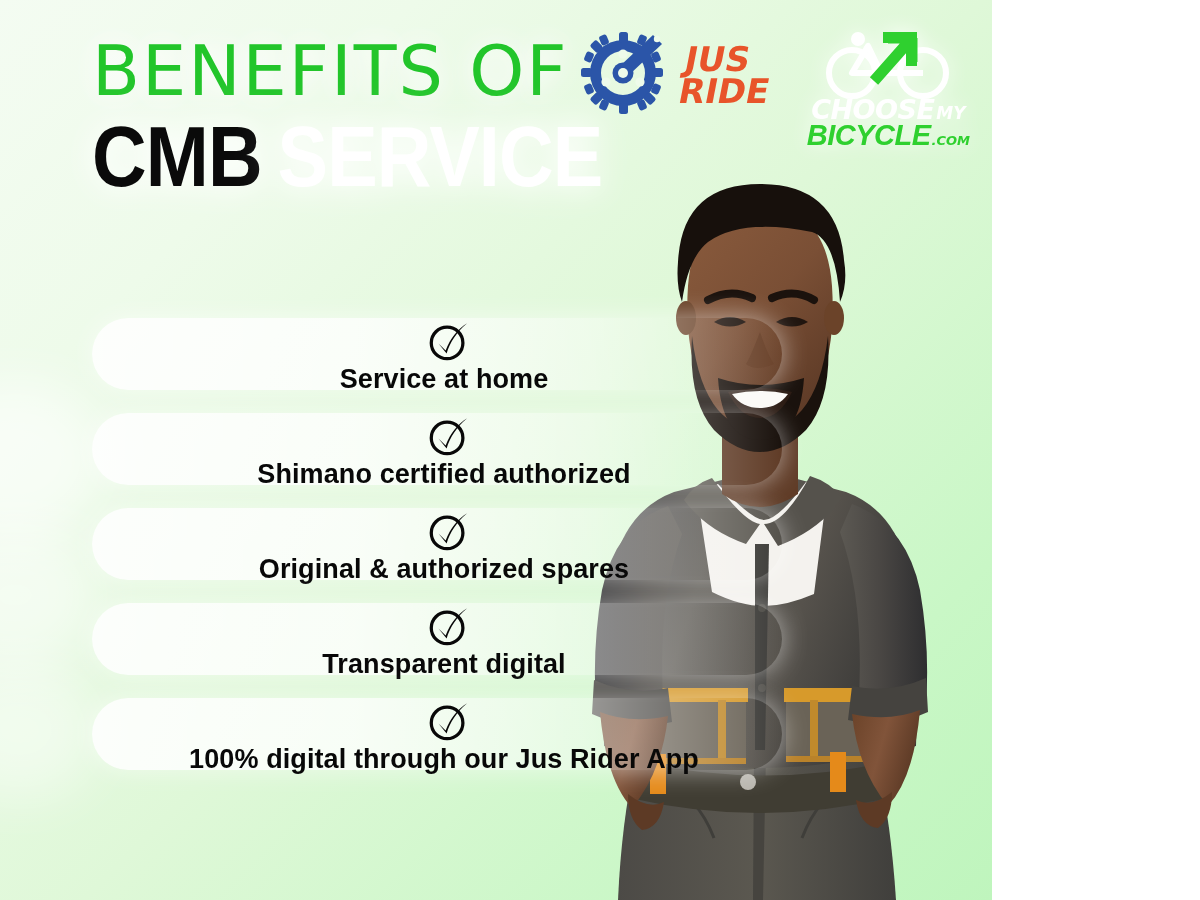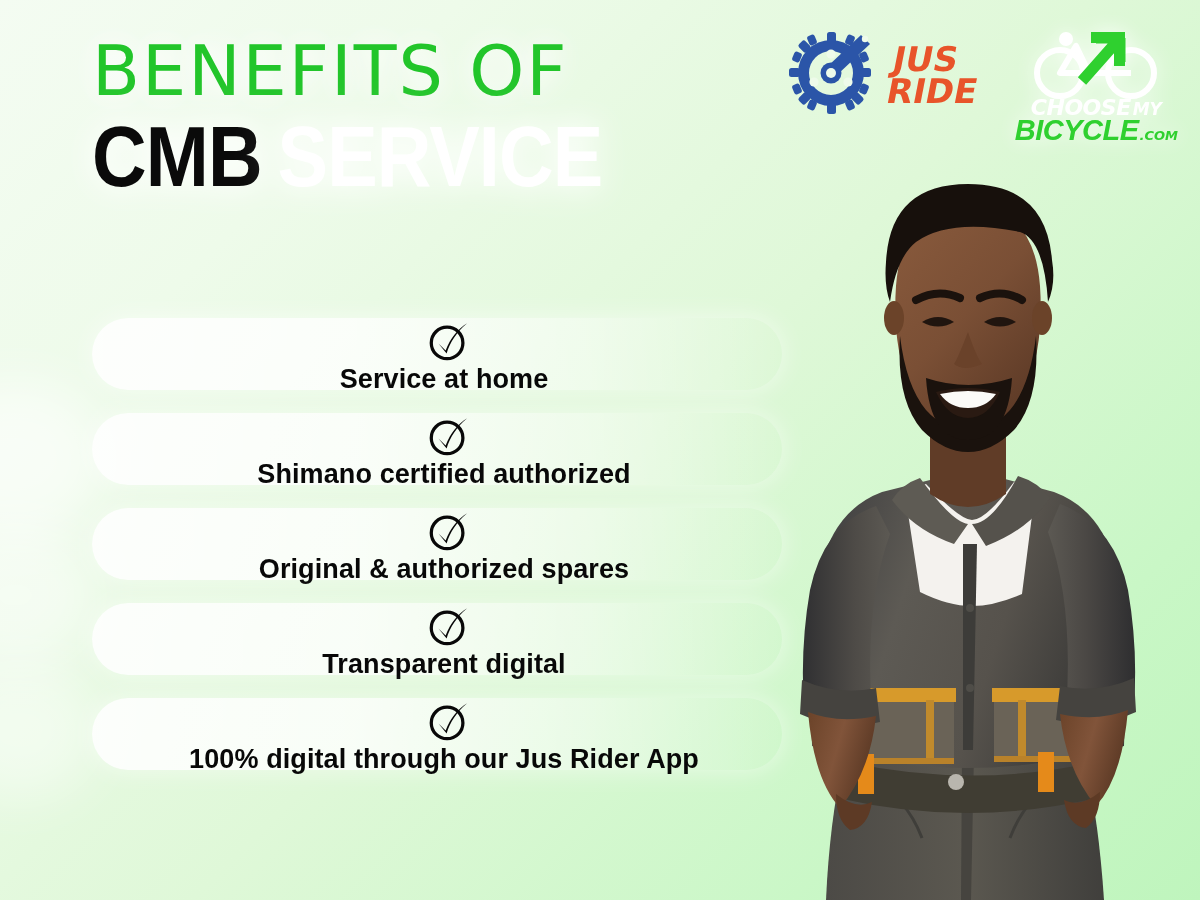--- a/index.html
+++ b/index.html
@@ -8,21 +8,21 @@
   }
   body {
     width: 1200px;
     height: 900px;
     font-family: "Liberation Sans", sans-serif;
     overflow: hidden;
   }
 
   #poster {
     position: relative;
-    width: 1200px;
+    width: 992px;
     height: 900px;
     overflow: hidden;
     background: linear-gradient(135deg, #f4fcf2 0%, #eefbea 22%, #dff8d8 52%, #c9f7c6 82%, #bff5bd 100%);
   }
 
   
   .blob {
     position: absolute;
     border-radius: 50%;
     filter: blur(26px);
@@ -109,21 +109,21 @@
     display: flex;
     align-items: baseline;
     justify-content: center;
     line-height: 0.92;
     margin-top: -1px;
   }
   .cmb-choose {
     font-family: "DejaVu Sans", sans-serif;
     font-weight: 700;
     font-style: italic;
-    font-size: 22px;
+    font-size: 27px;
     color: #ffffff;
     letter-spacing: -0.5px;
   }
   .cmb-my {
     font-family: "DejaVu Sans", sans-serif;
     font-weight: 700;
     font-style: italic;
     font-size: 17px;
     color: #ffffff;
     margin-left: 2px;

